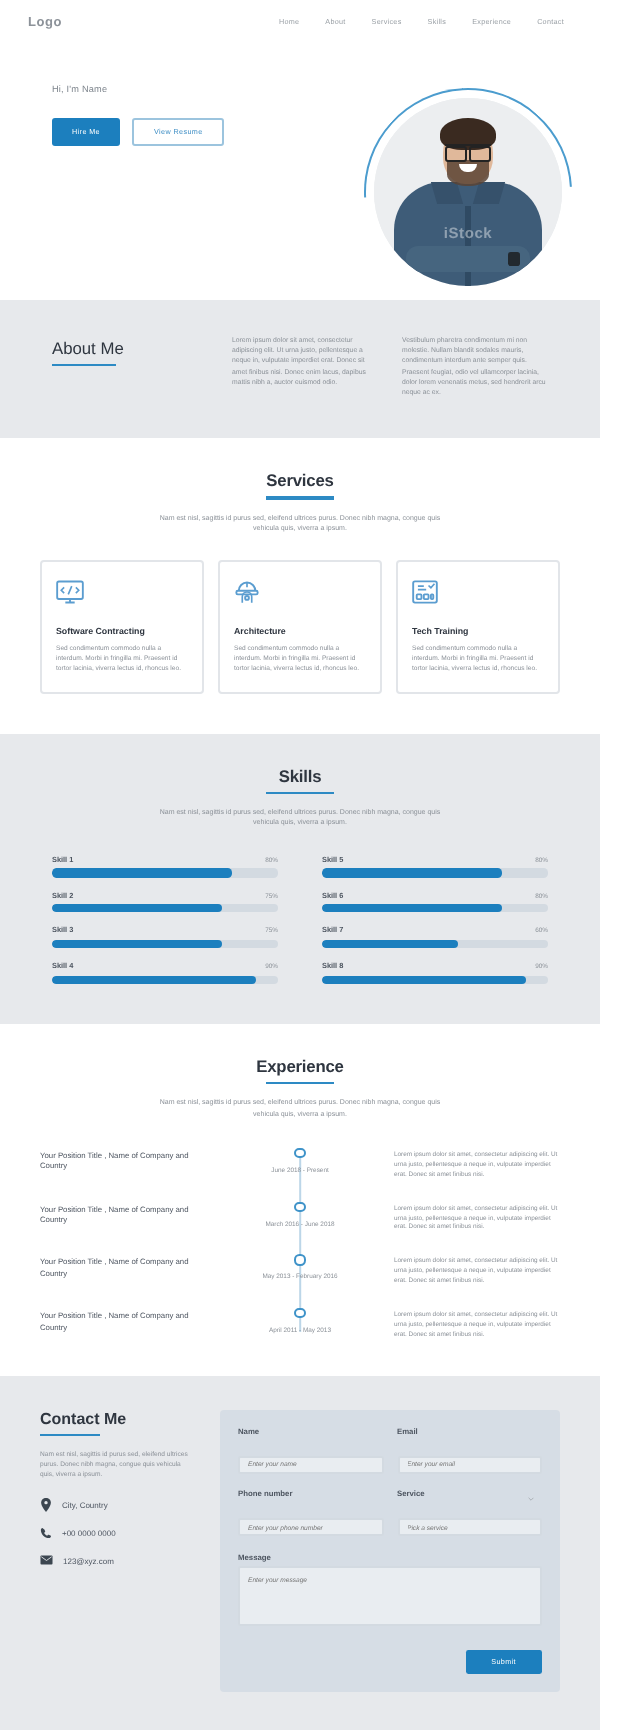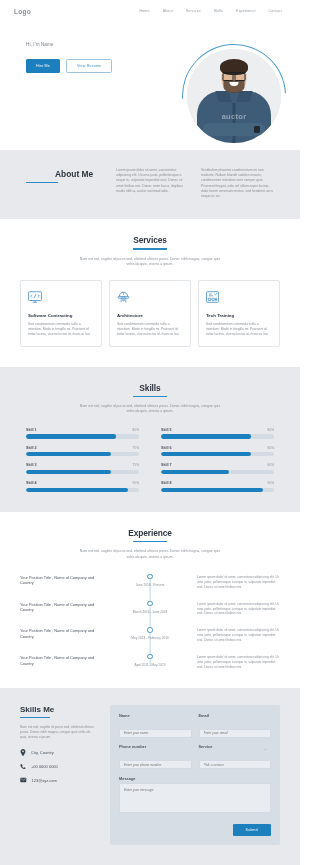--- a/index.html
+++ b/index.html
@@ -136,21 +136,21 @@
     margin: 3px auto 0;
   }
   .sec-sub {
     text-align: center; font-size: 3.5px; line-height: 5.2px;
     color: #8b9198; max-width: 150px; margin: 7px auto 0;
   }
 
   
   .about { padding: 18px 26px 20px; display: flex; gap: 14px; }
   .about-head { width: 76px; flex: none; padding-top: 1px; }
-  .about-head h2 { font-size: 8.4px; font-weight: bold; color: #2f3640; margin-left: 29px; }
+  .about-head h2 { font-size: 8.4px; font-weight: normal; color: #2f3640; }
   .about-head .title-rule { margin: 3px 0 0; width: 32px; }
   .about-cols { display: flex; gap: 12px; flex: 1; }
   .about-cols p {
     font-size: 3.4px; line-height: 5.2px; color: #8b9198; flex: 1;
   }
 
   
   .services { padding: 16px 20px 20px; }
   .cards { display: flex; gap: 7px; margin-top: 13px; }
   .card {
@@ -282,21 +282,21 @@
           <div class="ph-placket"></div>
           <div class="ph-arms"></div>
           <div class="ph-watch"></div>
           <div class="ph-collarL"></div>
           <div class="ph-collarR"></div>
           <div class="ph-head"></div>
           <div class="ph-beard"></div>
           <div class="ph-smile"></div>
           <div class="ph-hair"></div>
           <div class="ph-glasses"></div>
-          <div class="ph-wm">auctor</div>
+          <div class="ph-wm">iStock</div>
         </div>
       </div>
     </div>
   </div>
 
   <div class="sec-gray about">
     <div class="about-head">
       <h2>About Me</h2>
       <div class="title-rule"></div>
     </div>
@@ -488,21 +488,21 @@
             <div class="tl-right">
               <p>Lorem ipsum dolor sit amet, consectetur adipiscing elit. Ut urna justo, pellentesque a neque in, vulputate imperdiet erat. Donec sit amet finibus nisi.</p>
             </div>
           </div>
         </div>
     </div>
   </div>
 
   <div class="sec-gray contact">
     <div class="contact-left">
-      <h2>Skills Me</h2>
+      <h2>Contact Me</h2>
       <div class="title-rule"></div>
       <div class="blurb">Nam est nisl, sagittis id purus sed, eleifend ultrices purus. Donec nibh magna, congue quis vehicula quis, viverra a ipsum.</div>
       <div class="cinfo">
 
         <div class="cinfo-row">
           <svg width="6" height="7" viewBox="0 0 12 15">
             <path d="M6 0C3 0 .8 2.2.8 5.1.8 9 6 15 6 15s5.2-6 5.2-9.9C11.2 2.2 9 0 6 0z" fill="#3c4650"></path>
             <circle cx="6" cy="5" r="1.8" fill="#e7e9ec"></circle>
           </svg>
           <span class="txt">City, Country</span>

